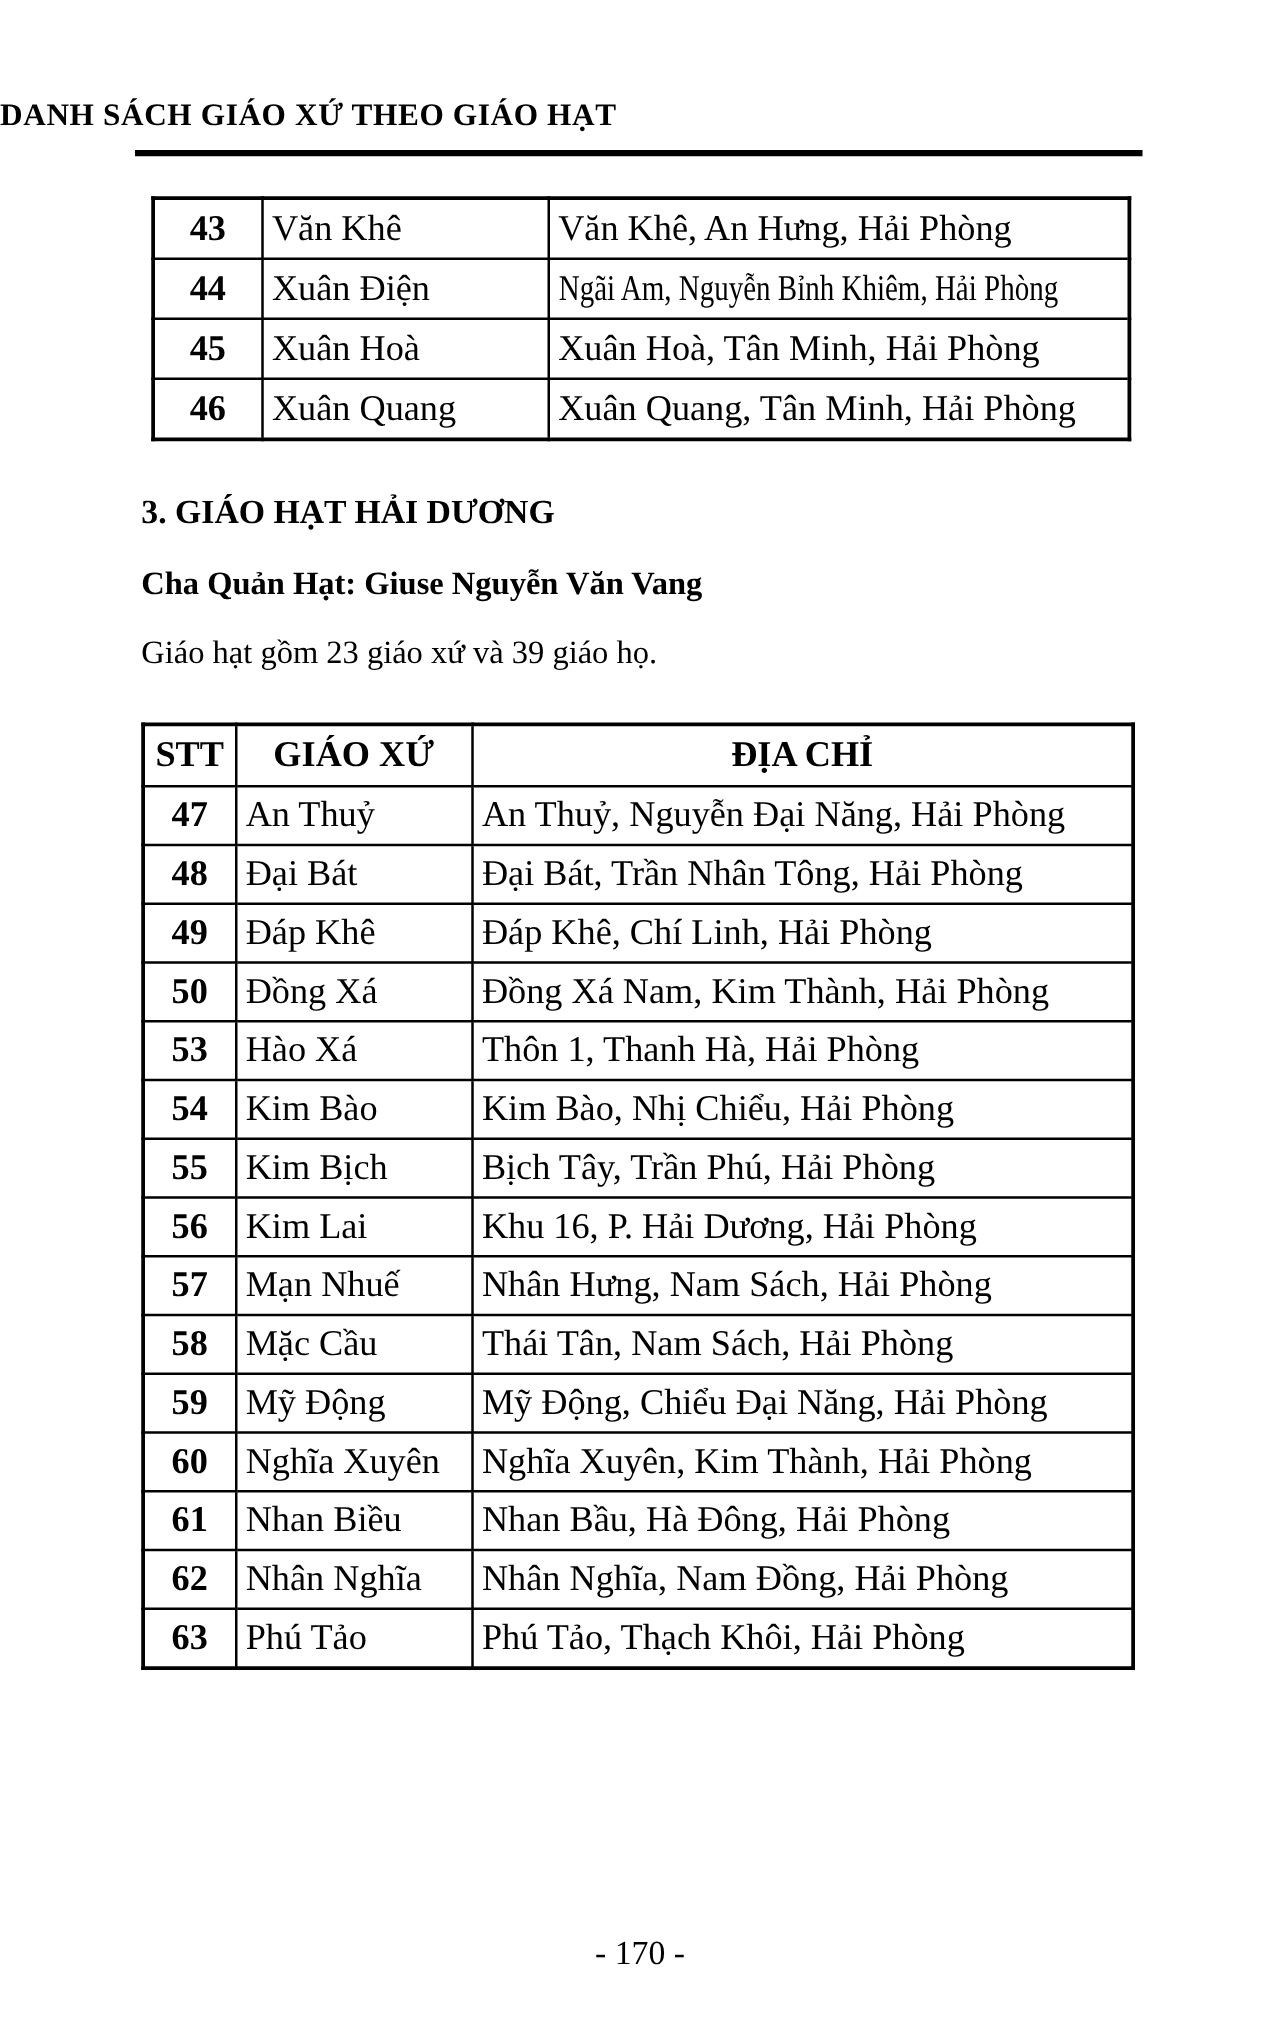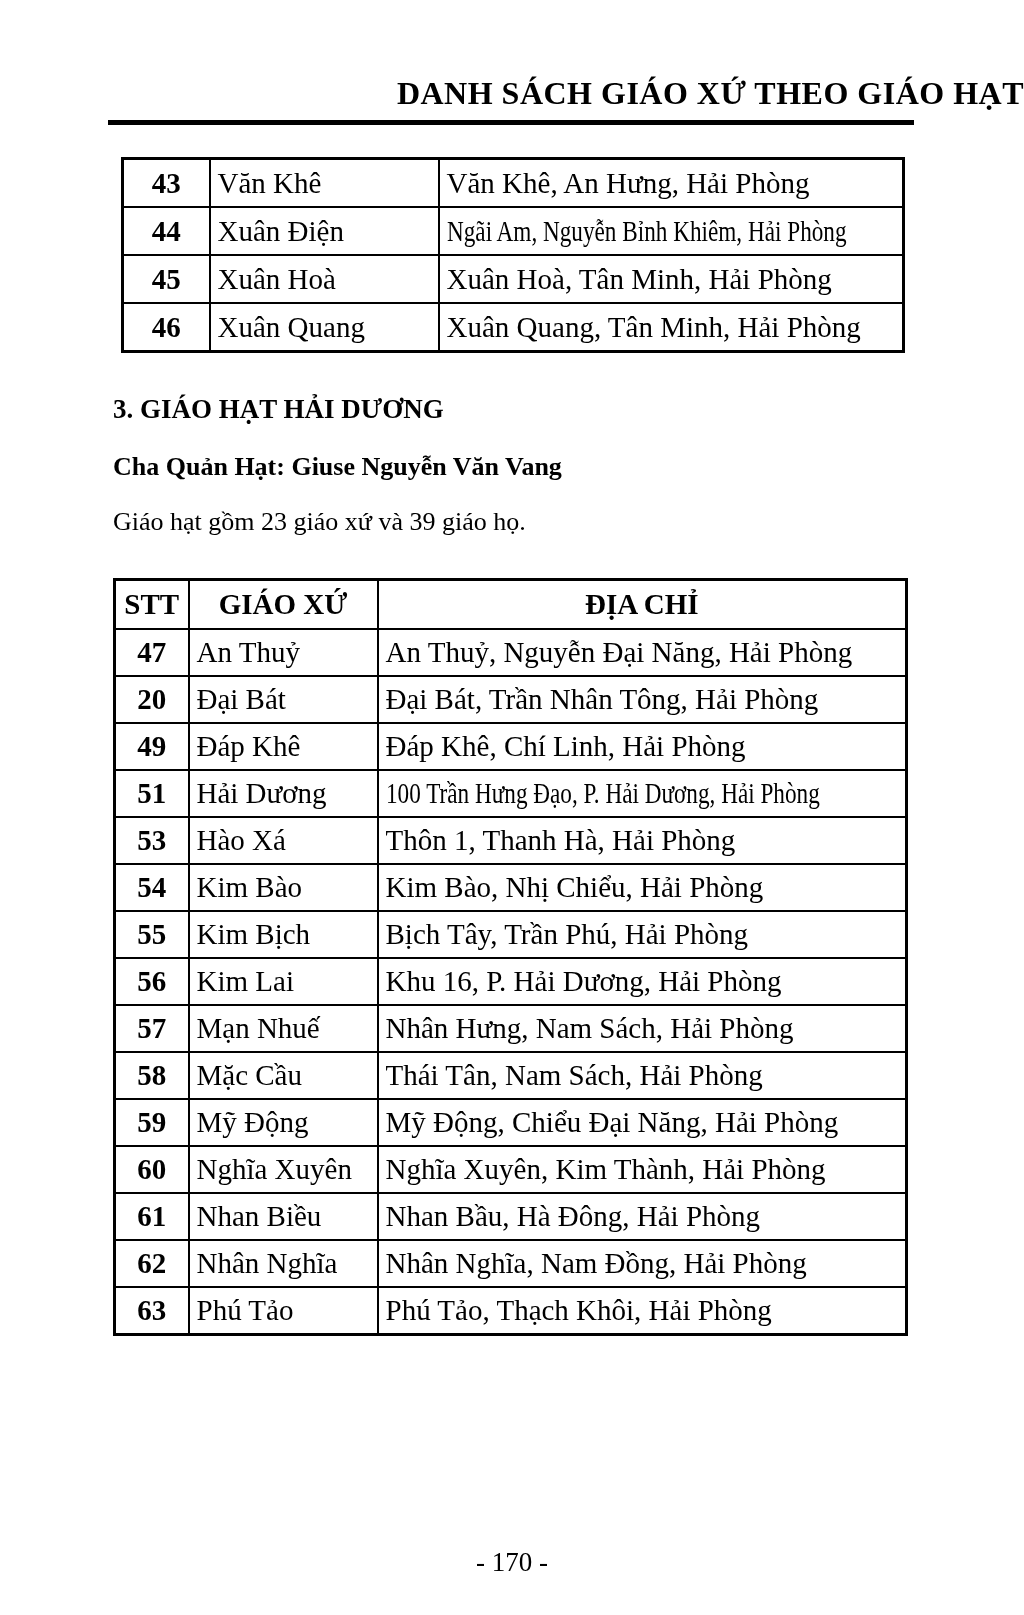--- a/index.html
+++ b/index.html
@@ -5,21 +5,21 @@
   html,body{margin:0;padding:0;background:#ffffff;}
   .page{
     position:relative;
     width:1024px;height:1615px;
     background:#ffffff;color:#000000;
     font-family:"Liberation Serif","DejaVu Serif",serif;
     overflow:hidden;
   }
   .title{
     position:absolute;top:74px;left:0;width:100%;
-    text-align:right;font-weight:bold;font-size:32px;line-height:38px;
+    text-align:left;font-weight:bold;font-size:25px;line-height:38px;
     letter-spacing:0.5px;white-space:nowrap;
   }
   .rule{
     position:absolute;top:120px;left:108px;width:806px;height:5px;
     background:#000000;
   }
   table{border-collapse:collapse;table-layout:fixed;background:#ffffff;}
   table,td,th{border:2px solid #000000;}
   table{border-width:3px;padding-left:28px;}
   .t1{position:absolute;left:121px;top:157px;width:781px;}
@@ -104,33 +104,33 @@
         <th>ĐỊA CHỈ</th>
       </tr>
     </thead>
     <tbody>
         <tr>
           <td class="c-stt">47</td>
           <td class="c-xu">An Thuỷ</td>
           <td class="c-dc">An Thuỷ, Nguyễn Đại Năng, Hải Phòng</td>
         </tr>
         <tr>
-          <td class="c-stt">20</td>
+          <td class="c-stt">48</td>
           <td class="c-xu">Đại Bát</td>
           <td class="c-dc">Đại Bát, Trần Nhân Tông, Hải Phòng</td>
         </tr>
         <tr>
           <td class="c-stt">49</td>
           <td class="c-xu">Đáp Khê</td>
           <td class="c-dc">Đáp Khê, Chí Linh, Hải Phòng</td>
         </tr>
         <tr>
-          <td class="c-stt">51</td>
-          <td class="c-xu">Hải Dương</td>
-          <td class="c-dc"><span class="cond">100 Trần Hưng Đạo, P. Hải Dương, Hải Phòng</span></td>
+          <td class="c-stt">50</td>
+          <td class="c-xu">Đồng Xá</td>
+          <td class="c-dc">Đồng Xá Nam, Kim Thành, Hải Phòng</td>
         </tr>
         <tr>
           <td class="c-stt">53</td>
           <td class="c-xu">Hào Xá</td>
           <td class="c-dc">Thôn 1, Thanh Hà, Hải Phòng</td>
         </tr>
         <tr>
           <td class="c-stt">54</td>
           <td class="c-xu">Kim Bào</td>
           <td class="c-dc">Kim Bào, Nhị Chiểu, Hải Phòng</td>

